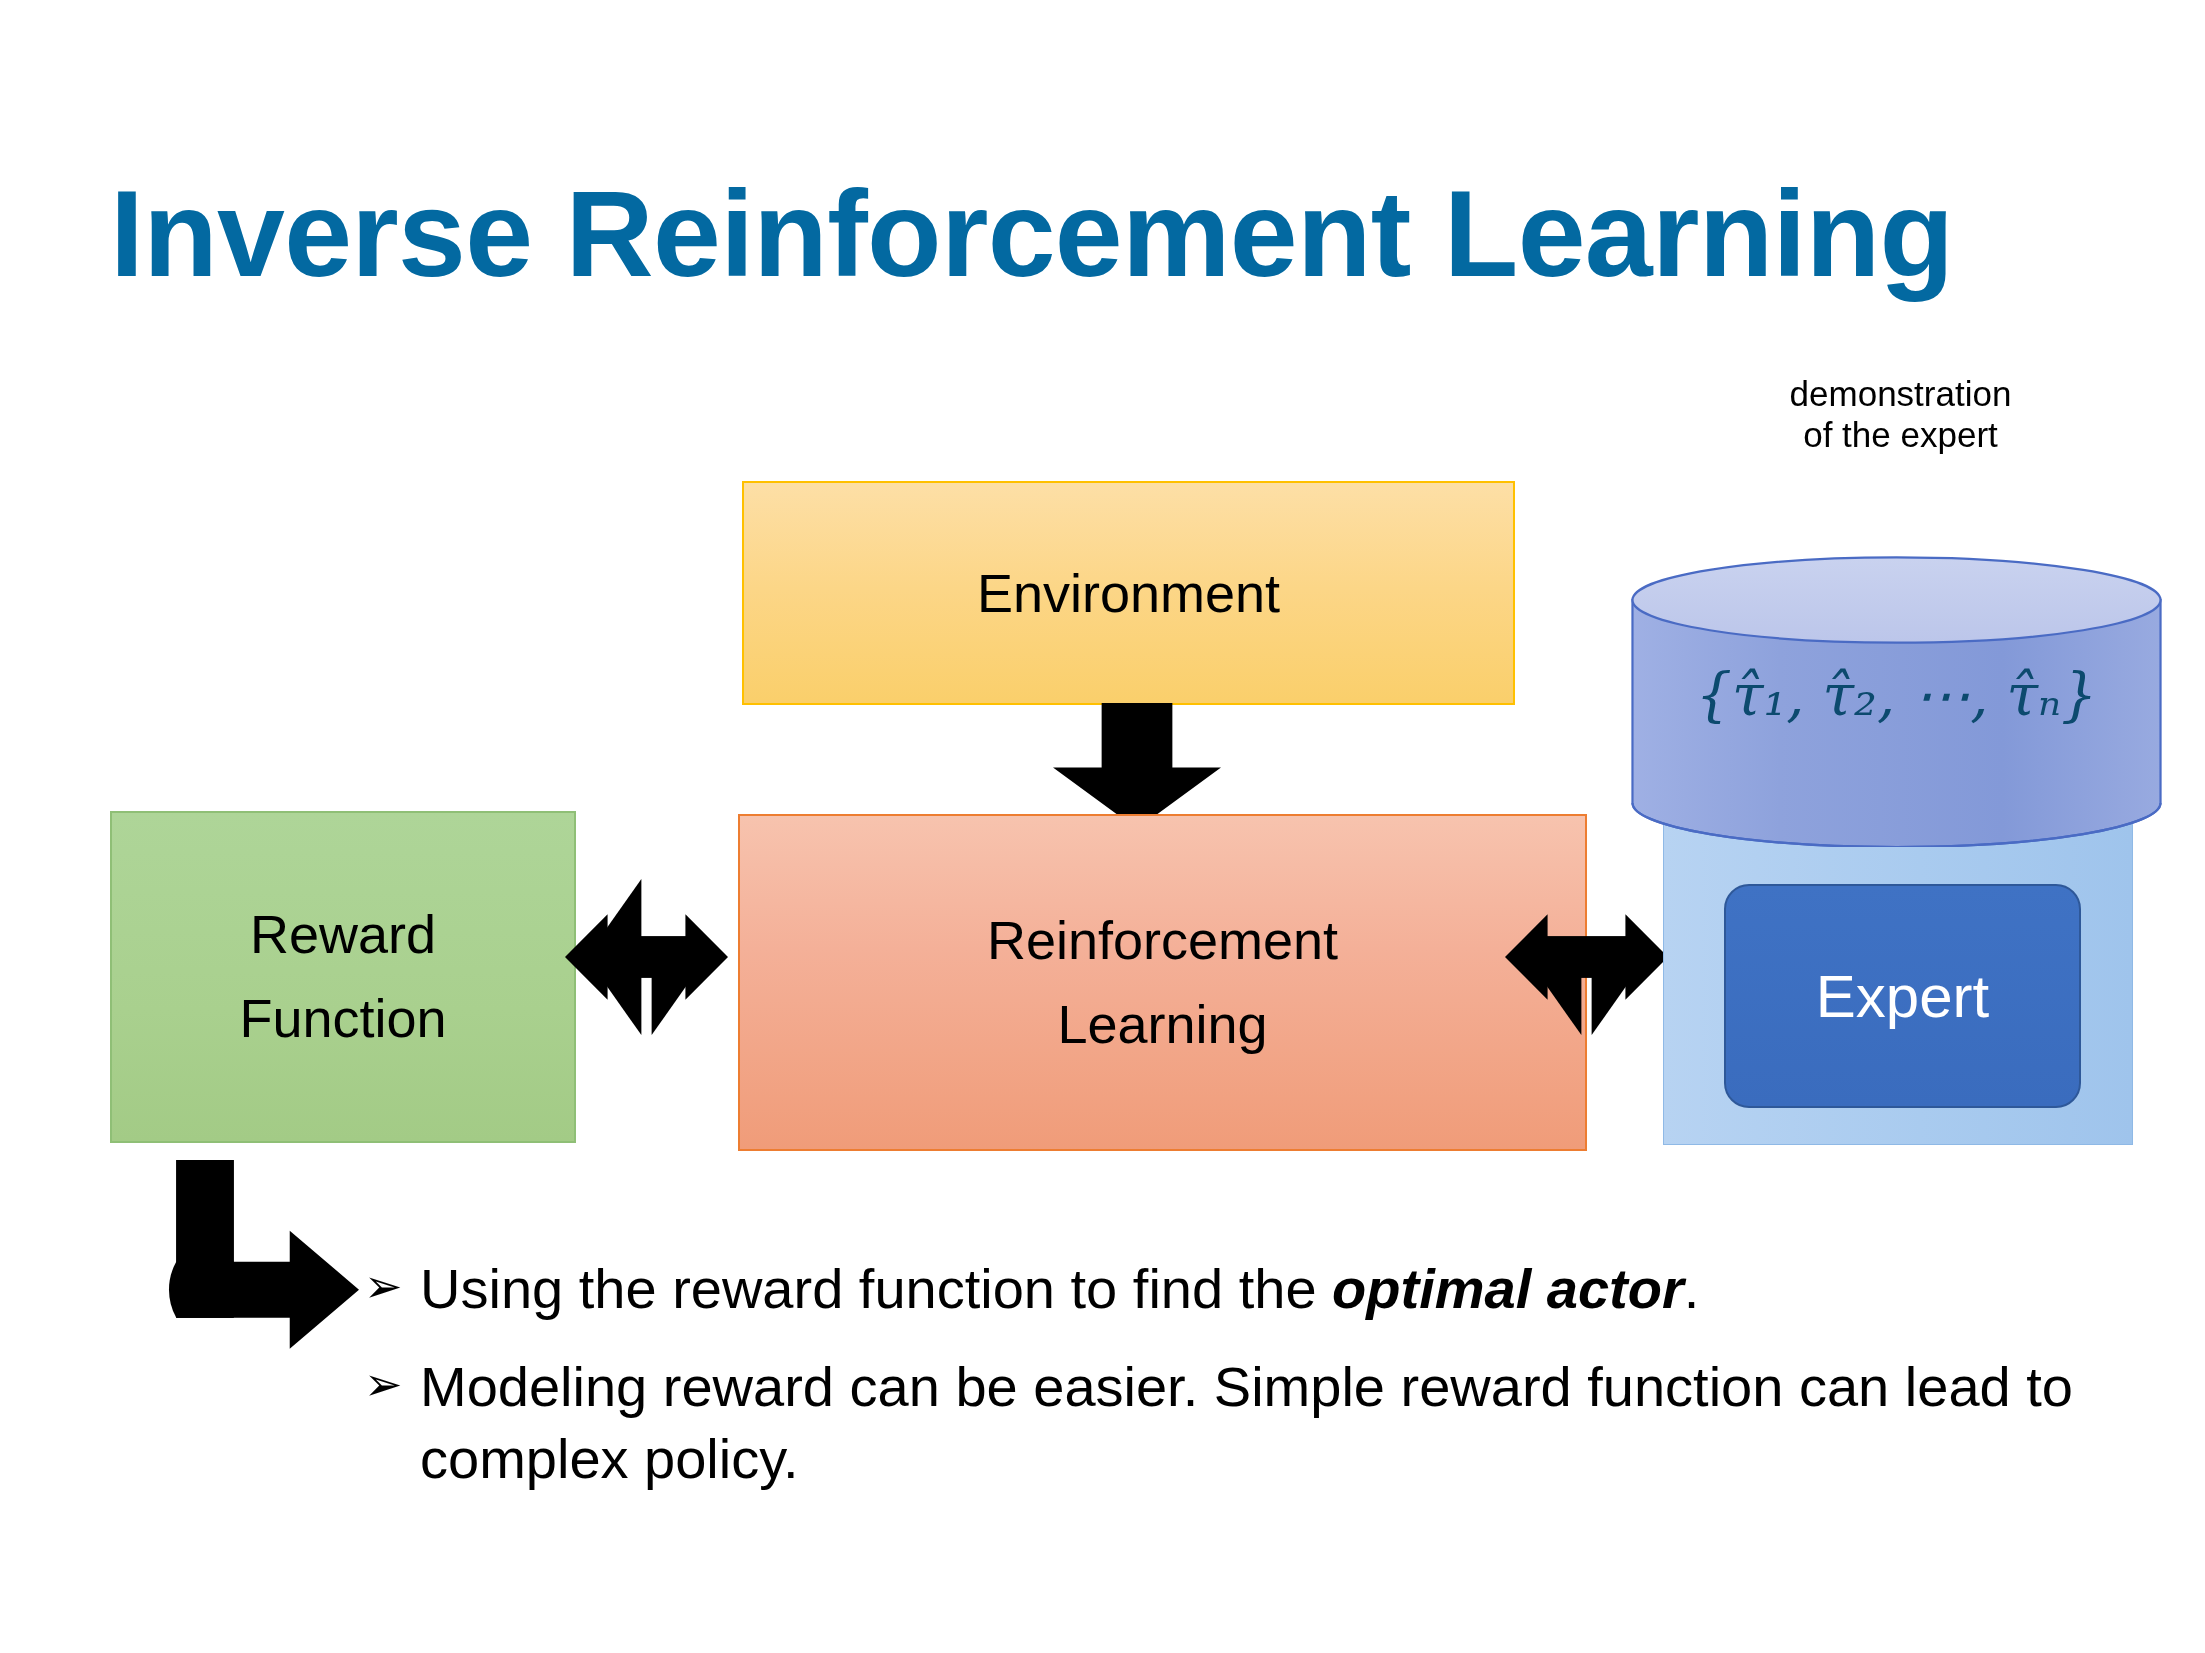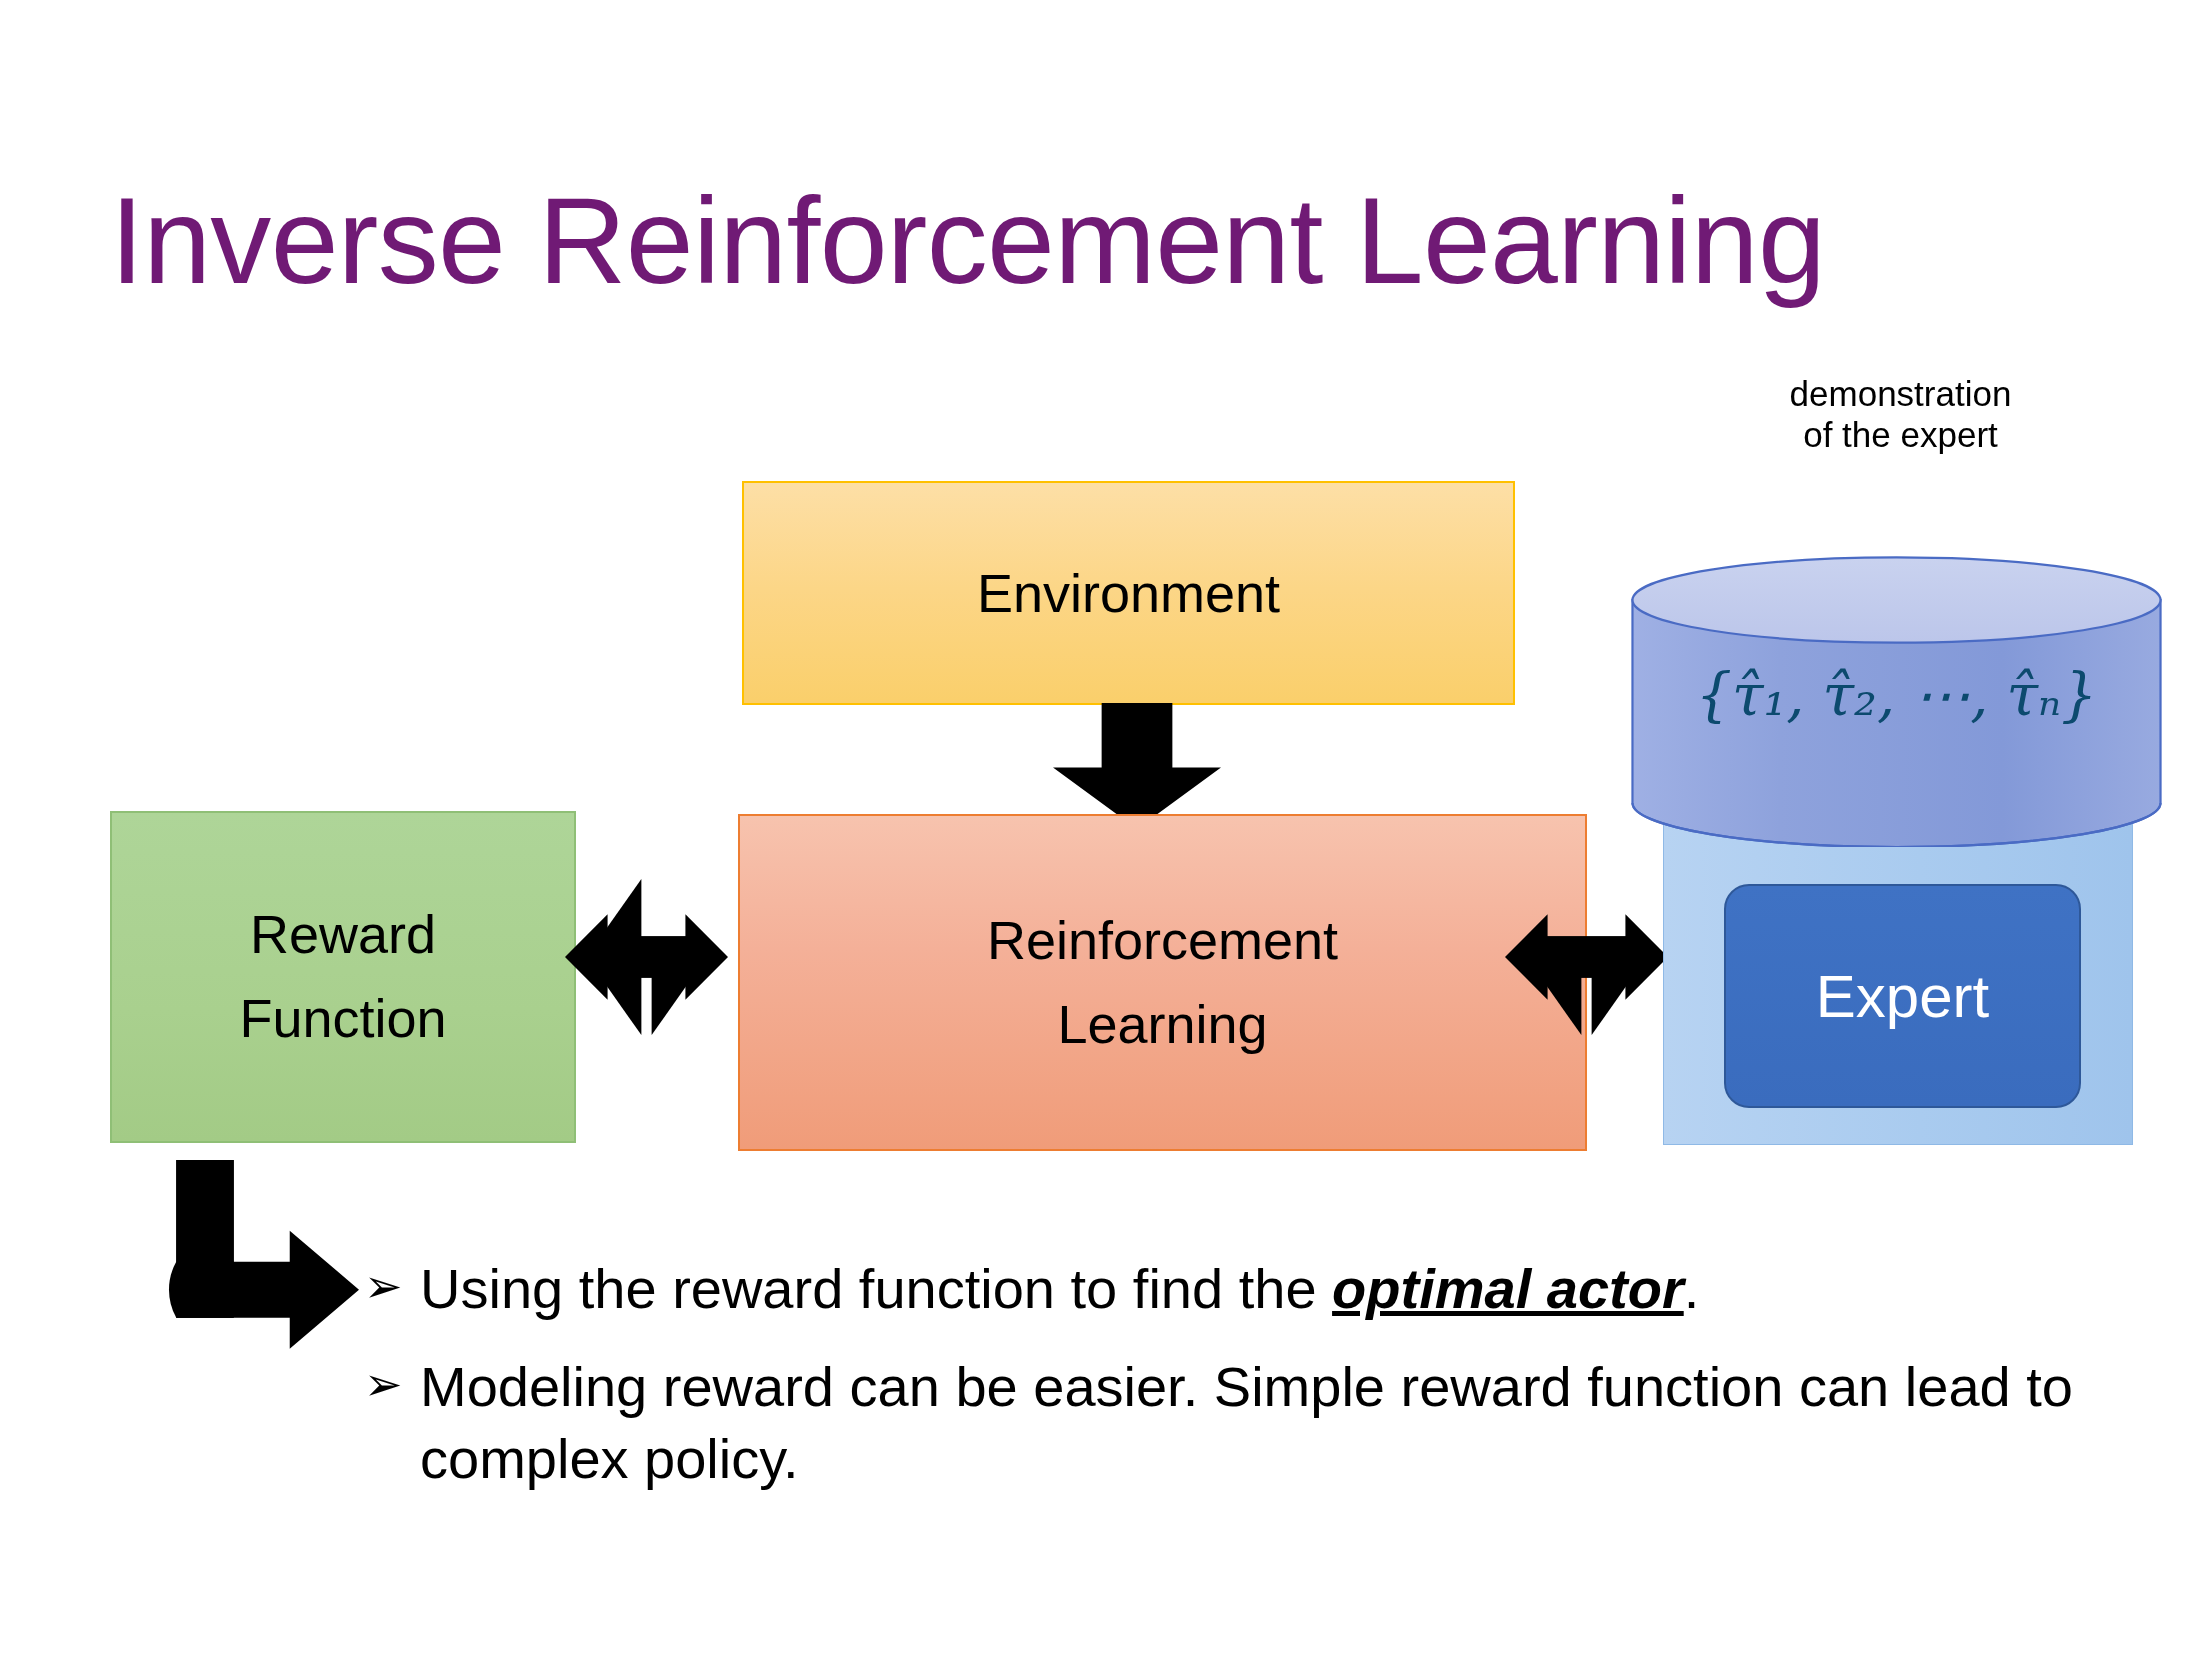--- a/index.html
+++ b/index.html
@@ -16,26 +16,26 @@
     width: 2205px;
     height: 1654px;
     background: #ffffff;
     overflow: hidden;
   }
 
   
   #slide-title {
     position: absolute;
     left: 110px;
-    top: 177px;
+    top: 170px;
     width: 1985px;
     font-size: 122px;
     line-height: 1.05;
-    color: #701a75;
-    font-weight: 400;
+    color: #0369a1;
+    font-weight: 700;
     letter-spacing: -0.7px;
     white-space: nowrap;
   }
 
   
   .box {
     position: absolute;
     box-sizing: border-box;
     display: flex;
     align-items: center;
@@ -178,21 +178,20 @@
     flex: 0 0 auto;
     width: 56px;
     font-size: 46px;
     line-height: 1.45;
     color: #000000;
   }
   .bullet-text { flex: 1 1 auto; }
   .emph {
     font-weight: bold;
     font-style: italic;
-    text-decoration: underline;
   }
 </style>
 </head>
 <body>
 
 <div id="slide">
 
   <div id="slide-title">Inverse Reinforcement Learning</div>
 
   <div class="box" id="box-environment">

